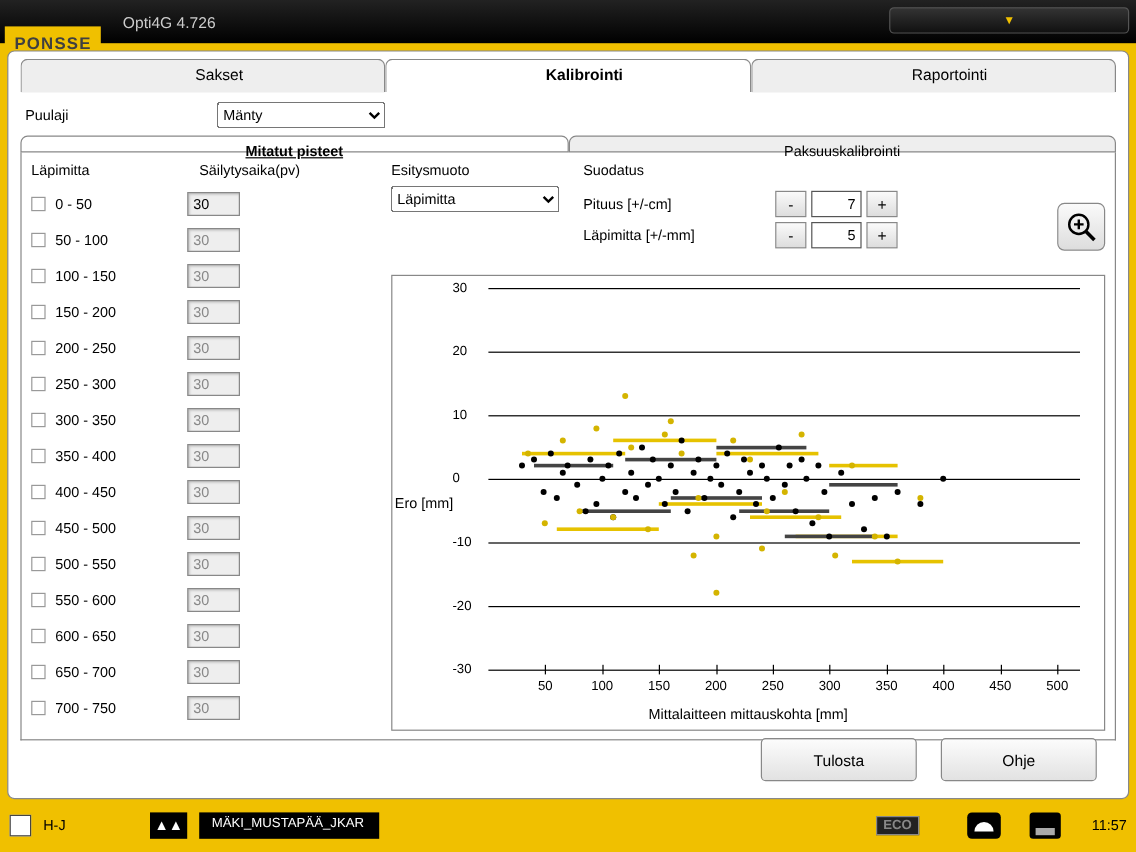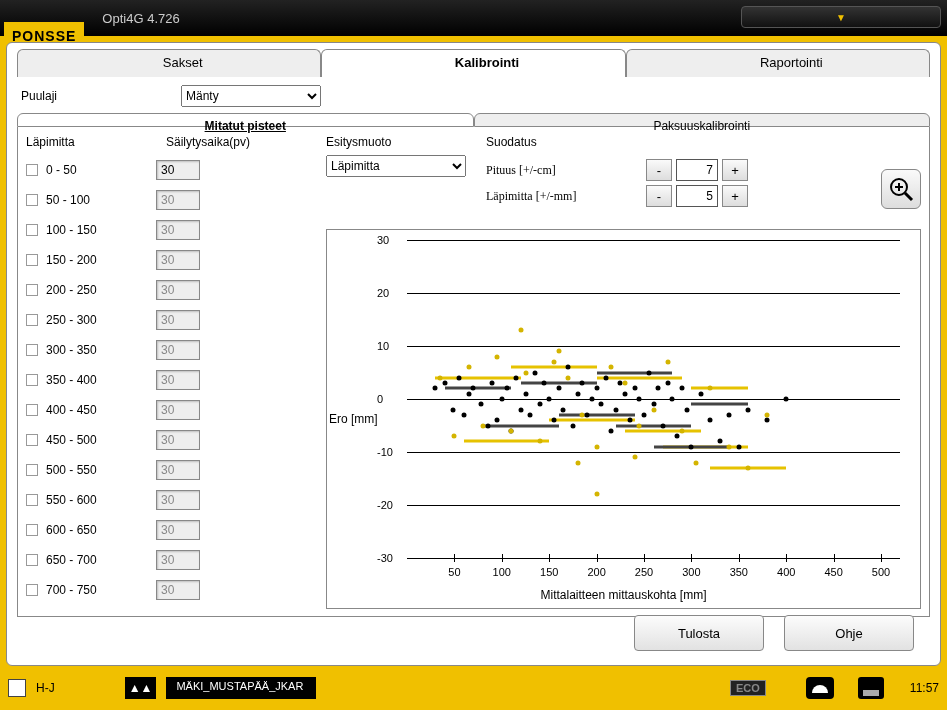--- a/index.html
+++ b/index.html
@@ -1,19 +1,19 @@
 <!DOCTYPE html>
 <html><head>
 <meta charset="utf-8">
 <style>
 * { box-sizing: border-box; margin: 0; padding: 0; font-family: Arial, sans-serif; }
 body { width: 947px; height: 710px; background: #f0c000; overflow: hidden; position: relative; }
 
 .titlebar { height: 36px; background: linear-gradient(#222,#000); display: flex; align-items: center; position: relative; }
-.logo { background: #f0c000; color: #000000; font-weight: bold; padding: 6px 8px; font-size: 14px; letter-spacing: 1px; margin-left: 4px; margin-top: 35px; }
+.logo { background: #f0c000; color: #404040; font-weight: bold; padding: 6px 8px; font-size: 14px; letter-spacing: 1px; margin-left: 4px; margin-top: 35px; }
 .app-title { color: #ccc; font-size: 13px; margin-left: 18px; }
 .title-right { position:absolute; right:6px; top:6px; width:200px; height:22px; border:1px solid #555; border-radius:4px; background:linear-gradient(#333,#111); display:flex; justify-content:center; align-items:center; }
 .title-right::after { content:"▼"; color:#f0c000; font-size:10px; }
 
 .frame { background: #f0c000; padding: 6px; height: 636px; }
 .panel { background:#fff; border:1px solid #888; border-radius:6px; height:100%; padding:6px 10px 10px 10px; position:relative; }
 
 .top-tabs { display:flex; height:28px; gap:0; }
 .top-tab { flex:1; border:1px solid #888; border-bottom:none; border-radius:6px 6px 0 0; background:#eee; text-align:center; font-size:13px; line-height:26px; cursor:pointer;padding-left:27px; }
 .top-tab.active { background:#fff; font-weight:bold; }
@@ -36,21 +36,21 @@
 .size-row { display:flex; align-items:center; height:30px; font-size:12px; }
 .checkbox { width:12px; height:12px; border:1px solid #999; background:#fff; margin-right:8px; cursor:pointer; }
 .range-label { width:110px; }
 .ret-input { width:44px; height:20px; border:1px solid #888; background:#eee; font-size:12px; padding:0 4px; text-align:left; box-shadow: inset 1px 1px 2px rgba(0,0,0,.2); }
 
 .right-col { flex:1; position:relative; }
 .ctrl-row { display:flex; font-size:12px; margin-bottom:6px; }
 .ctrl-row .cc1 { width:160px; }
 .ctrl-row .cc2 { width:160px; }
 .filter-row { display:flex; align-items:center; font-size:12px; margin:4px 0; }
-.filter-row .lbl { width:160px;font-family:Liberation Serif, serif; }
+.filter-row .lbl { width:160px; }
 .mini-btn { width:26px; height:22px; border:1px solid #888; background:linear-gradient(#fafafa,#ddd); cursor:pointer; font-size:13px; }
 .num-input { width:42px; height:22px; border:1px solid #555; text-align:right; padding:0 4px; font-size:12px; margin:0 4px; }
 .zoom { position:absolute; right:0; top:34px; width:40px; height:40px; border:1px solid #888; border-radius:6px; background:linear-gradient(#fafafa,#ddd); display:flex; justify-content:center; align-items:center; cursor:pointer; }
 
 .chart-box { border:1px solid #888; margin-top:18px; height:380px; position:relative; }
 .chart-area { position:absolute; left:80px; top:10px; right:20px; bottom:50px; }
 .y-label { position:absolute; left:2px; top:50%; transform:translateY(-50%); font-size:12px; }
 .x-label { position:absolute; bottom:6px; left:50%; transform:translateX(-50%); font-size:12px; }
 .grid-line { position:absolute; left:0; right:0; border-top:1px solid #000; }
 .y-tick-lbl { position:absolute; left:-30px; font-size:11px; transform:translateY(-50%); }

